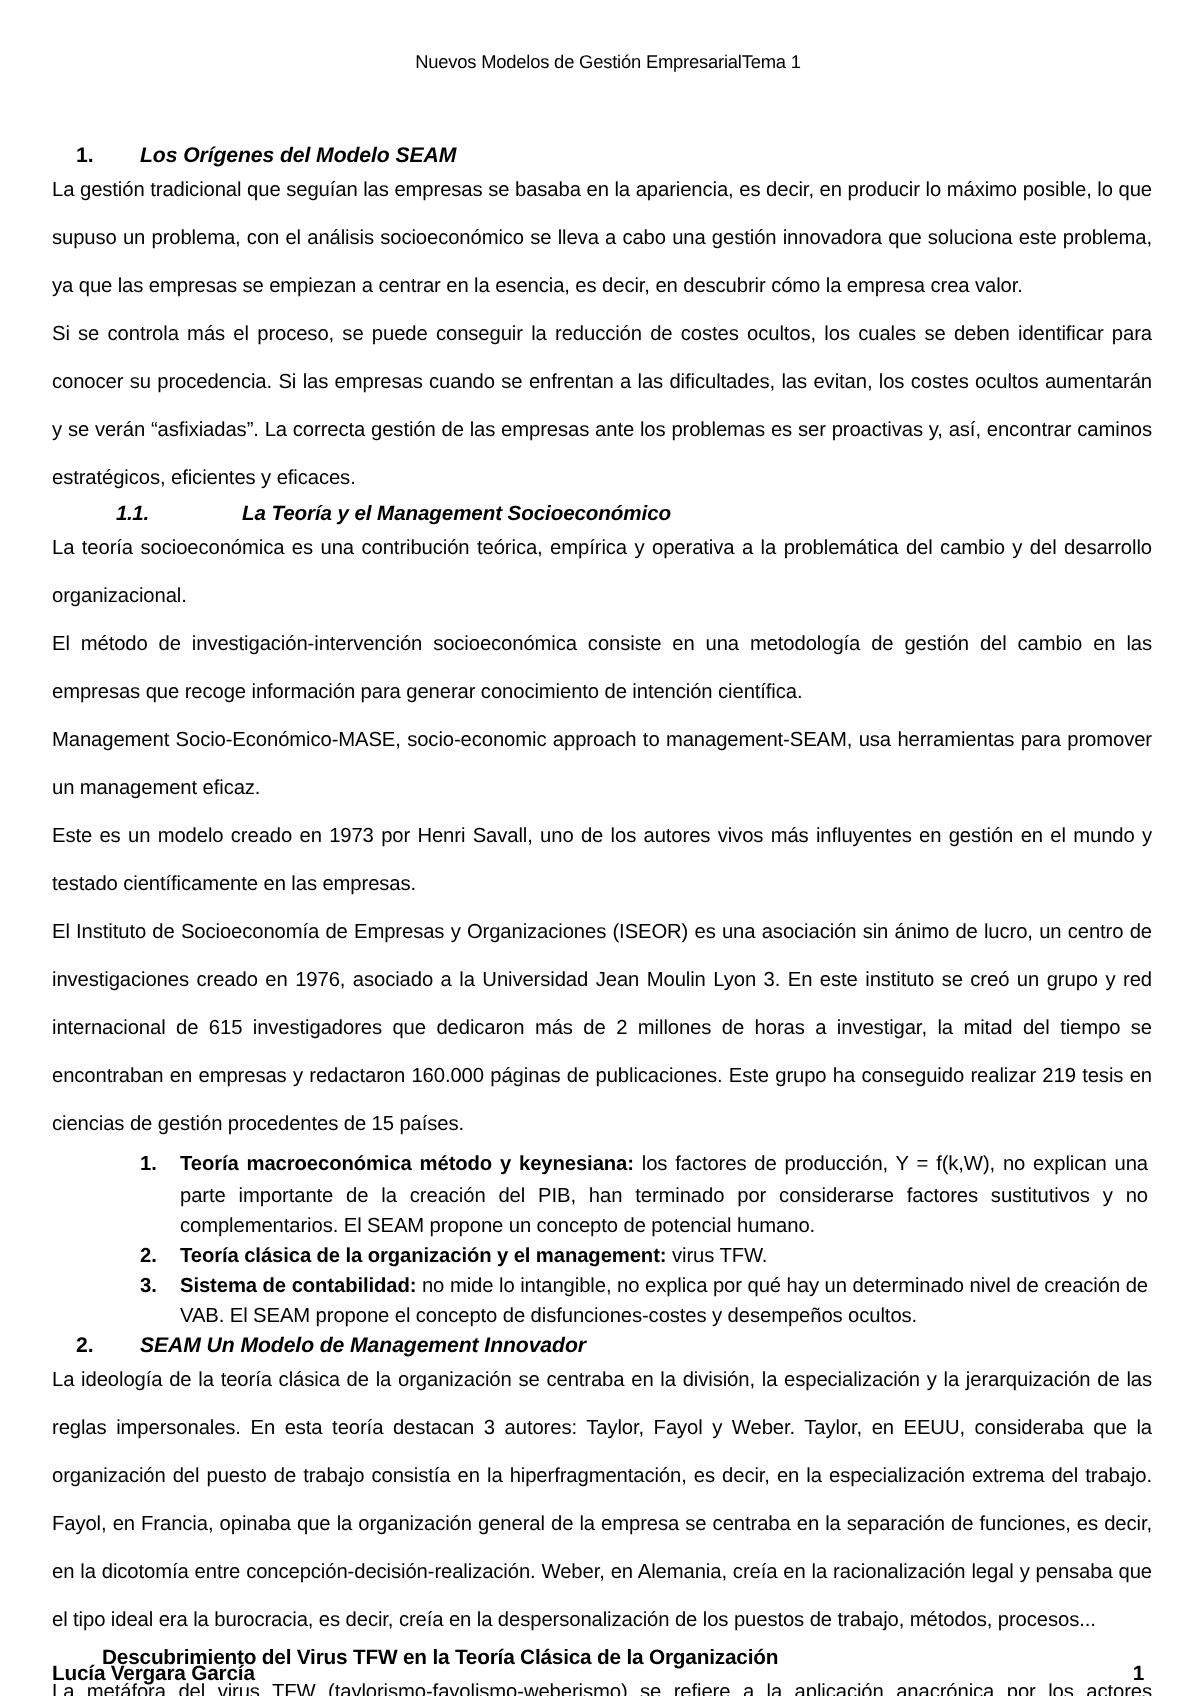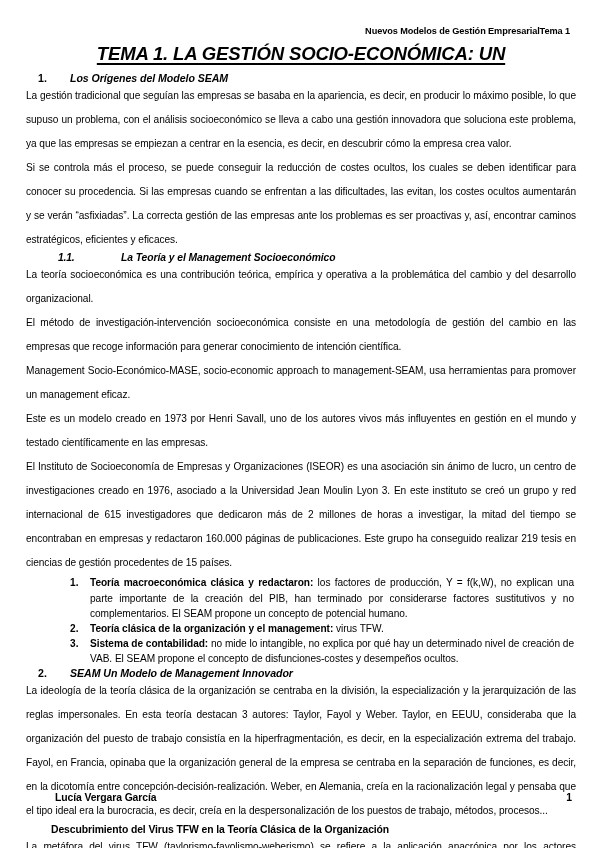--- a/index.html
+++ b/index.html
@@ -21,24 +21,24 @@
     height: 848px;
     box-sizing: border-box;
     padding: 26px 24px 0 26px;
     background: #ffffff;
     overflow: hidden;
   }
 
   
   .running-head {
     display: flex;
-    justify-content: flex-end;
+    justify-content: center;
     align-items: baseline;
     font-size: 9.2px;
-    font-weight: bold;
+    font-weight: normal;
     letter-spacing: -0.1px;
     margin: 0 0 6px 12px;
     padding-right: 6px;
   }
 
   
   .doc-title {
     margin: 0 0 7px 0;
     text-align: center;
     font-size: 18.6px;
@@ -135,43 +135,42 @@
     text-align: justify;
     letter-spacing: -0.05px;
   }
   .olist .li .lic b { font-weight: bold; }
 
   
   .footer {
     position: absolute;
     left: 26px;
     right: 24px;
-    top: 792px;
+    top: 832px;
     display: flex;
     justify-content: space-between;
     align-items: baseline;
     font-size: 10.4px;
     font-weight: bold;
     letter-spacing: -0.1px;
-    margin-left: 29px;
   }
   .footer .pgnum { padding-right: 4px; }
 </style>
 </head>
 <body>
 
 <div class="page">
 
   <div class="running-head">
     <span>Nuevos Modelos de Gestión Empresarial</span>
     <span>Tema 1</span>
   </div>
 
   <h1 class="doc-title">
-    <span class="tl">TEMA 1. LA GESTIÓN SOCIO-ECONÓMICA: UN</span><br>
+    <br>
   </h1>
 
   <div class="h1row">
     <span class="num">1.</span>
     <span class="txt">Los Orígenes del Modelo SEAM</span>
   </div>
   <p class="body ind1">La gestión tradicional que seguían las empresas se basaba en la apariencia, es decir, en producir lo máximo posible, lo que supuso un problema, con el análisis socioeconómico se lleva a cabo una gestión innovadora que soluciona este problema, ya que las empresas se empiezan a centrar en la esencia, es decir, en descubrir cómo la empresa crea valor.</p>
   <p class="body ind1">Si se controla más el proceso, se puede conseguir la reducción de costes ocultos, los cuales se deben identificar para conocer su procedencia. Si las empresas cuando se enfrentan a las dificultades, las evitan, los costes ocultos aumentarán y se verán “asfixiadas”. La correcta gestión de las empresas ante los problemas es ser proactivas y, así, encontrar caminos estratégicos, eficientes y eficaces.</p>
 
   <div class="h2row">
@@ -181,21 +180,21 @@
   <p class="body ind2">La teoría socioeconómica es una contribución teórica, empírica y operativa a la problemática del cambio y del desarrollo organizacional.</p>
   <p class="body ind2">El método de investigación-intervención socioeconómica consiste en una metodología de gestión del cambio en las empresas que recoge información para generar conocimiento de intención científica.</p>
   <p class="body ind2">Management Socio-Económico-MASE, socio-economic approach to management-SEAM, usa herramientas para promover un management eficaz.</p>
   <p class="body ind2">Este es un modelo creado en 1973 por Henri Savall, uno de los autores vivos más influyentes en gestión en el mundo y testado científicamente en las empresas.</p>
   <p class="body ind2">El Instituto de Socioeconomía de Empresas y Organizaciones (ISEOR) es una asociación sin ánimo de lucro, un centro de investigaciones creado en 1976, asociado a la Universidad Jean Moulin Lyon 3. En este instituto se creó un grupo y red internacional de 615 investigadores que dedicaron más de 2 millones de horas a investigar, la mitad del tiempo se encontraban en empresas y redactaron 160.000 páginas de publicaciones. Este grupo ha conseguido realizar 219 tesis en ciencias de gestión procedentes de 15 países.</p>
 
 
   <div class="olist">
     <div class="li">
       <span class="num">1.</span>
-      <span class="lic"><b>Teoría macroeconómica clásica y redactaron:</b><span> los factores de producción, Y = f(k,W), no explican una parte importante de la creación del PIB, han terminado por considerarse factores sustitutivos y no complementarios. El SEAM propone un concepto de potencial humano.</span></span>
+      <span class="lic"><b>Teoría macroeconómica método y keynesiana:</b><span> los factores de producción, Y = f(k,W), no explican una parte importante de la creación del PIB, han terminado por considerarse factores sustitutivos y no complementarios. El SEAM propone un concepto de potencial humano.</span></span>
     </div>
     <div class="li">
       <span class="num">2.</span>
       <span class="lic"><b>Teoría clásica de la organización y el management:</b><span> virus TFW.</span></span>
     </div>
     <div class="li">
       <span class="num">3.</span>
       <span class="lic"><b>Sistema de contabilidad:</b><span> no mide lo intangible, no explica por qué hay un determinado nivel de creación de VAB. El SEAM propone el concepto de disfunciones-costes y desempeños ocultos.</span></span>
     </div>
   </div>

